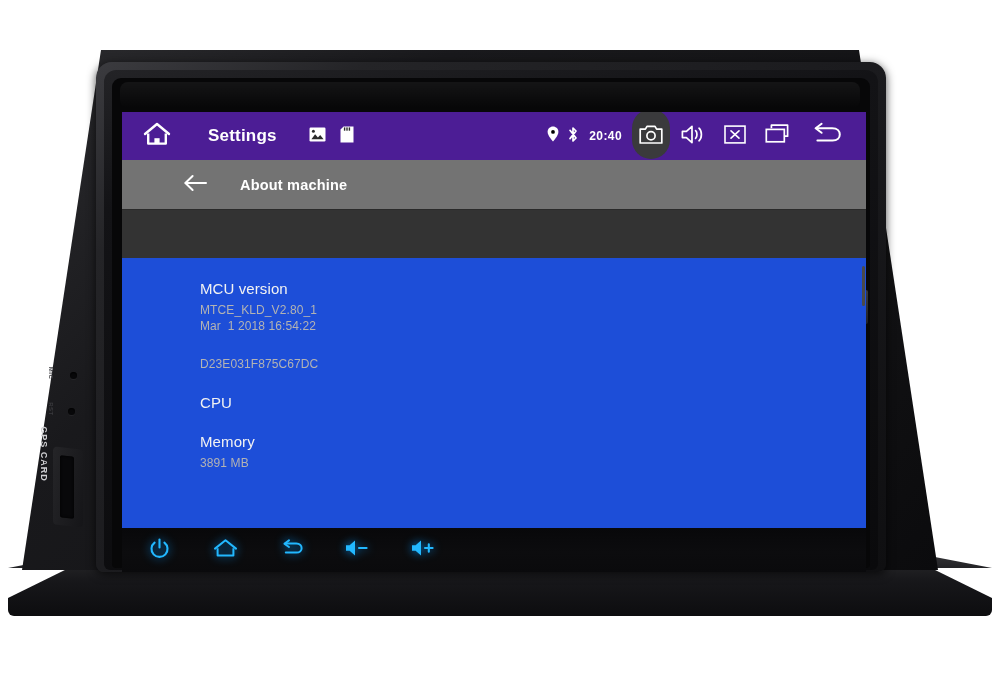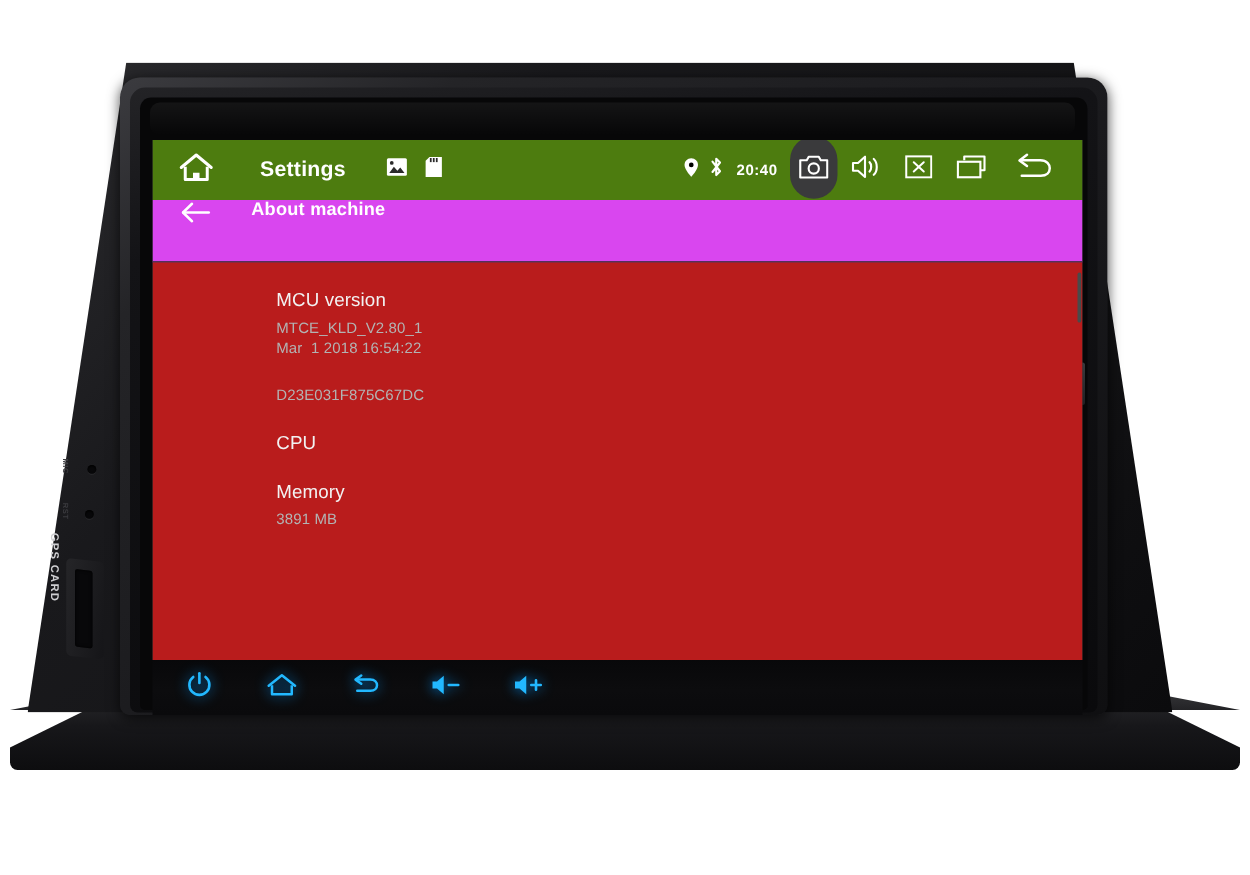--- a/index.html
+++ b/index.html
@@ -116,21 +116,21 @@
     left: 122px; top: 112px;
     width: 744px; height: 416px;
     background: #333333;
     overflow: hidden;
   }
 
   
   .statusbar {
     position: relative;
     height: 48px; width: 100%;
-    background: #4d7c0f;
+    background: #4c1d95;
     display: flex; align-items: center;
     color: #fff;
   }
   .sb-home { margin-left: 20px; display: flex; align-items: center; cursor: pointer; }
   .sb-title {
     margin-left: 36px;
     font-size: 17px; font-weight: bold; color: #ffffff;
     letter-spacing: .2px;
   }
   .sb-quick { margin-left: 32px; display: flex; gap: 14px; align-items: center; }
@@ -150,37 +150,39 @@
     width: 38px; height: 50px;
     background: #3a3a3c;
     border-radius: 19px;
   }
   .sb-btn.camera svg { position: relative; z-index: 2; }
   .sb-btn.back { width: 56px; margin-right: 12px; }
 
   
   .subheader {
     height: 50px; width: 100%;
-    background: #d946ef;
-    display: flex; align-items: flex-start;
+    background: #737373;
+    display: flex; align-items: center;
     border-bottom: 1px solid #2a2a2a;
+    padding-left: 39px;
   }
   .sh-back { margin-left: 22px; display: flex; align-items: center; cursor: pointer; }
   .sh-title {
     margin-left: 32px;
     color: #ffffff; font-size: 14.5px; font-weight: bold;
     letter-spacing: .2px;
   }
 
   
   .content {
     position: relative;
     height: calc(100% - 98px);
-    background: #b91c1c;
-    padding: 22px 0 0 99px;
+    background: #1d4ed8;
+    padding: 22px 0 0 78px;
+    margin-top: 48px;
   }
   .scroll-indicator {
     position: absolute; right: 1px; top: 8px;
     width: 3px; height: 40px;
     background: #4a4a4a; border-radius: 2px;
   }
   .item { margin-bottom: 22px; }
   .item-title {
     color: #f2f2f2; font-size: 15px; font-weight: normal;
     letter-spacing: .1px; margin-bottom: 6px;

